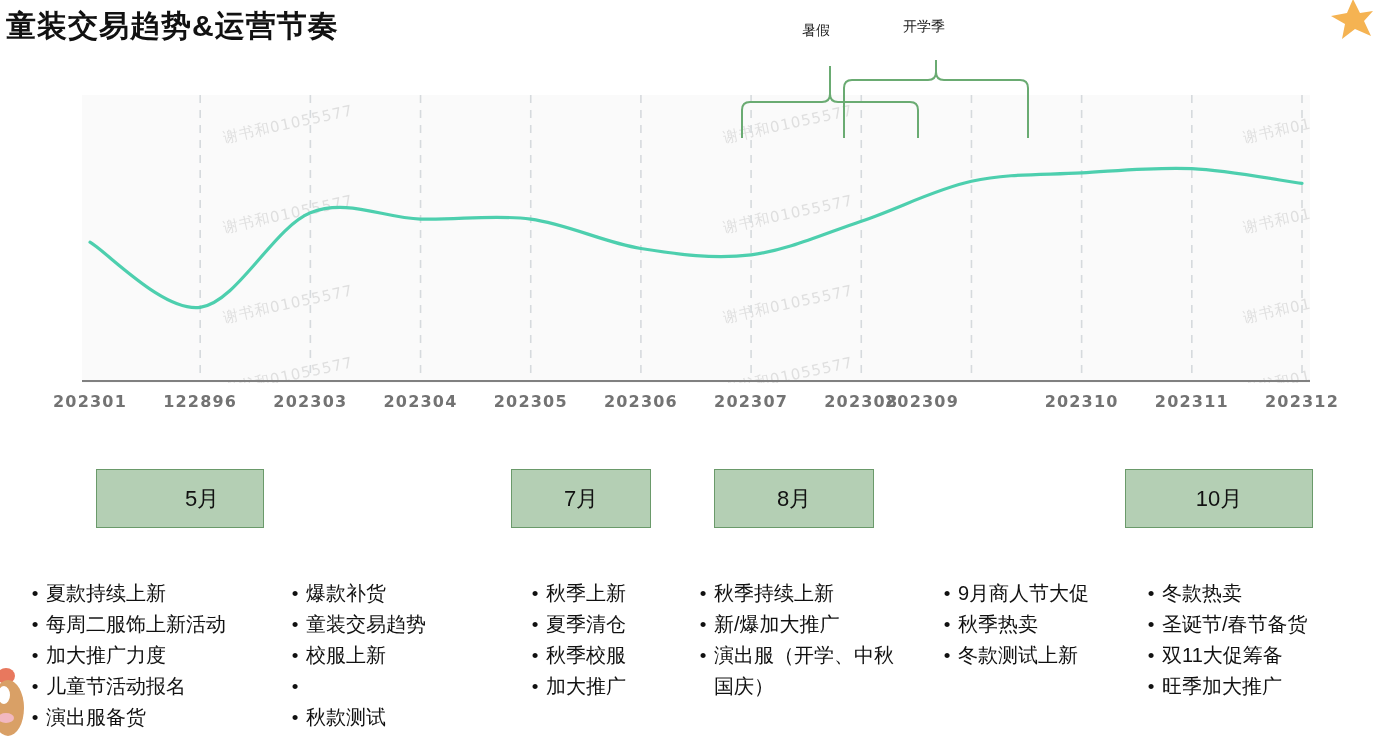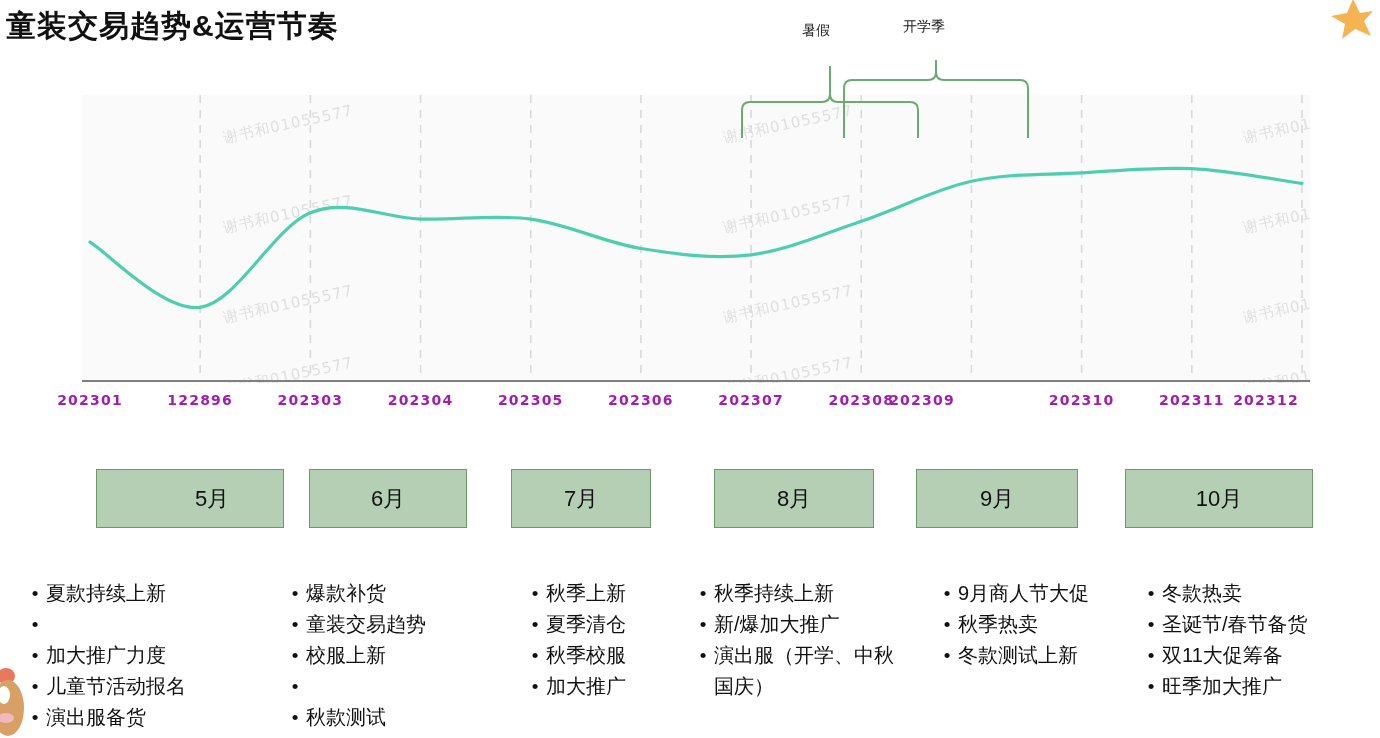--- a/index.html
+++ b/index.html
@@ -37,21 +37,21 @@
             pointer-events:none;}
   .wm{position:absolute;font-size:15px;color:#c9c9c9;opacity:.55;
       transform:rotate(-12deg);white-space:nowrap;
       font-family:"DejaVu Sans",sans-serif;letter-spacing:1px;}
 
   
   .annot-label{position:absolute;font-size:14px;color:#1a1a1a;white-space:nowrap;}
 
   
   .xaxis{position:absolute;left:82px;top:392px;width:1228px;height:22px;}
-  .xtick{position:absolute;top:0;font-size:14px;font-weight:bold;color:#a21caf;
+  .xtick{position:absolute;top:0;font-size:16px;font-weight:bold;color:#737373;
          letter-spacing:1.2px;transform:translateX(-50%);white-space:nowrap;
          font-family:"DejaVu Sans",sans-serif;}
 
   
   .month-row{position:absolute;left:0;top:469px;width:1380px;height:60px;}
   .month-box{
     position:absolute;top:0;height:59px;
     background:#b4cfb4;border:1px solid #6a9a6a;
     display:flex;align-items:center;justify-content:center;
     font-size:22px;color:#111;box-sizing:border-box;
@@ -137,52 +137,47 @@
       <div class="xtick" style="left: 118.182px;">122896</div>
       <div class="xtick" style="left: 228.364px;">202303</div>
       <div class="xtick" style="left: 338.545px;">202304</div>
       <div class="xtick" style="left: 448.727px;">202305</div>
       <div class="xtick" style="left: 558.909px;">202306</div>
       <div class="xtick" style="left: 669.091px;">202307</div>
       <div class="xtick" style="left: 779.273px;">202308</div>
       <div class="xtick" style="left: 840px;">202309</div>
       <div class="xtick" style="left: 999.636px;">202310</div>
       <div class="xtick" style="left: 1109.82px;">202311</div>
-      <div class="xtick" style="left: 1184px;">202312</div>
+      <div class="xtick" style="left: 1220px;">202312</div>
     </div>
 
   <div class="month-row" id="month-row">
-      <div class="month-box" style="left: 96px; width: 188px; padding-left: 44px;">
+      <div class="month-box" style="left: 96px; width: 168px; padding-left: 44px;">
         <span>5月</span>
-      </div>
-      <div class="month-box" style="left: 309px; width: 158px;">
-        <span>6月</span>
       </div>
       <div class="month-box" style="left: 511px; width: 140px;">
         <span>7月</span>
       </div>
       <div class="month-box" style="left: 714px; width: 160px;">
         <span>8月</span>
       </div>
-      <div class="month-box" style="left: 916px; width: 162px;">
-        <span>9月</span>
-      </div>
       <div class="month-box" style="left: 1125px; width: 188px;">
         <span>10月</span>
       </div>
     </div>
 
   <div class="bullets" id="bullets">
       <div class="bcol" style="left: 24px;">
         <div class="bitem">
           <span class="bdot">•</span>
           <span class="btext">夏款持续上新</span>
         </div>
         <div class="bitem">
           <span class="bdot">•</span>
+          <span class="btext">每周二服饰上新活动</span>
         </div>
         <div class="bitem">
           <span class="bdot">•</span>
           <span class="btext">加大推广力度</span>
         </div>
         <div class="bitem">
           <span class="bdot">•</span>
           <span class="btext">儿童节活动报名</span>
         </div>
         <div class="bitem">

